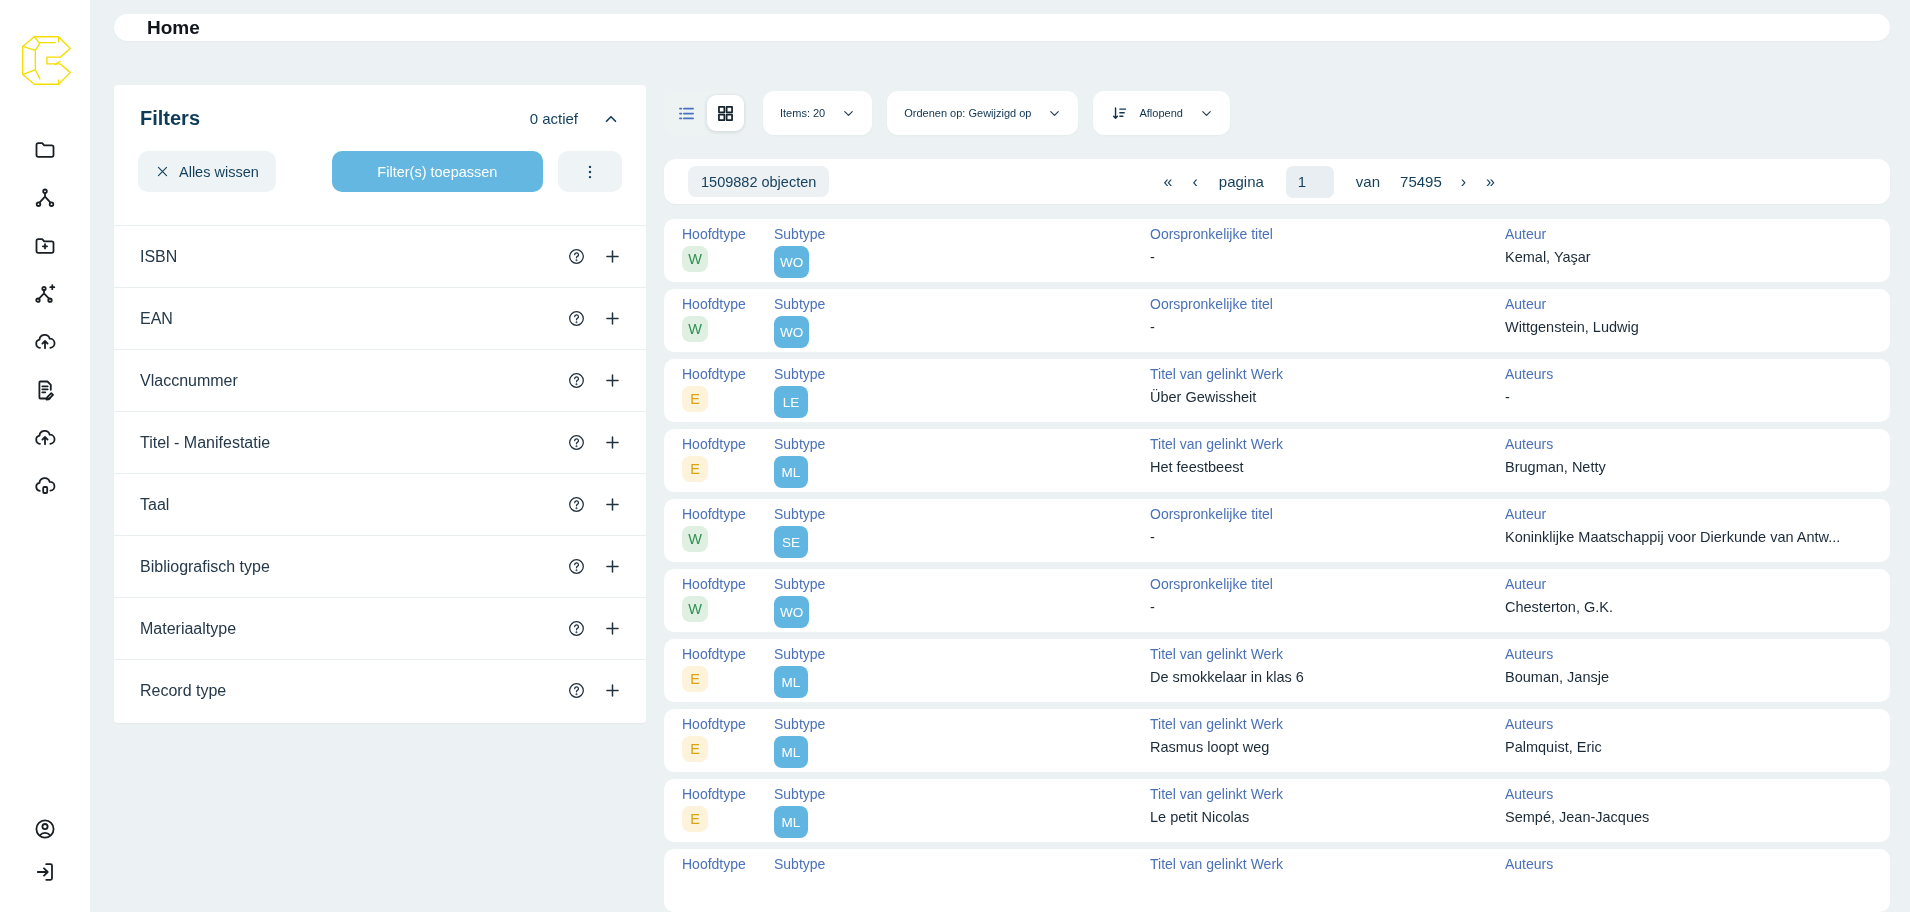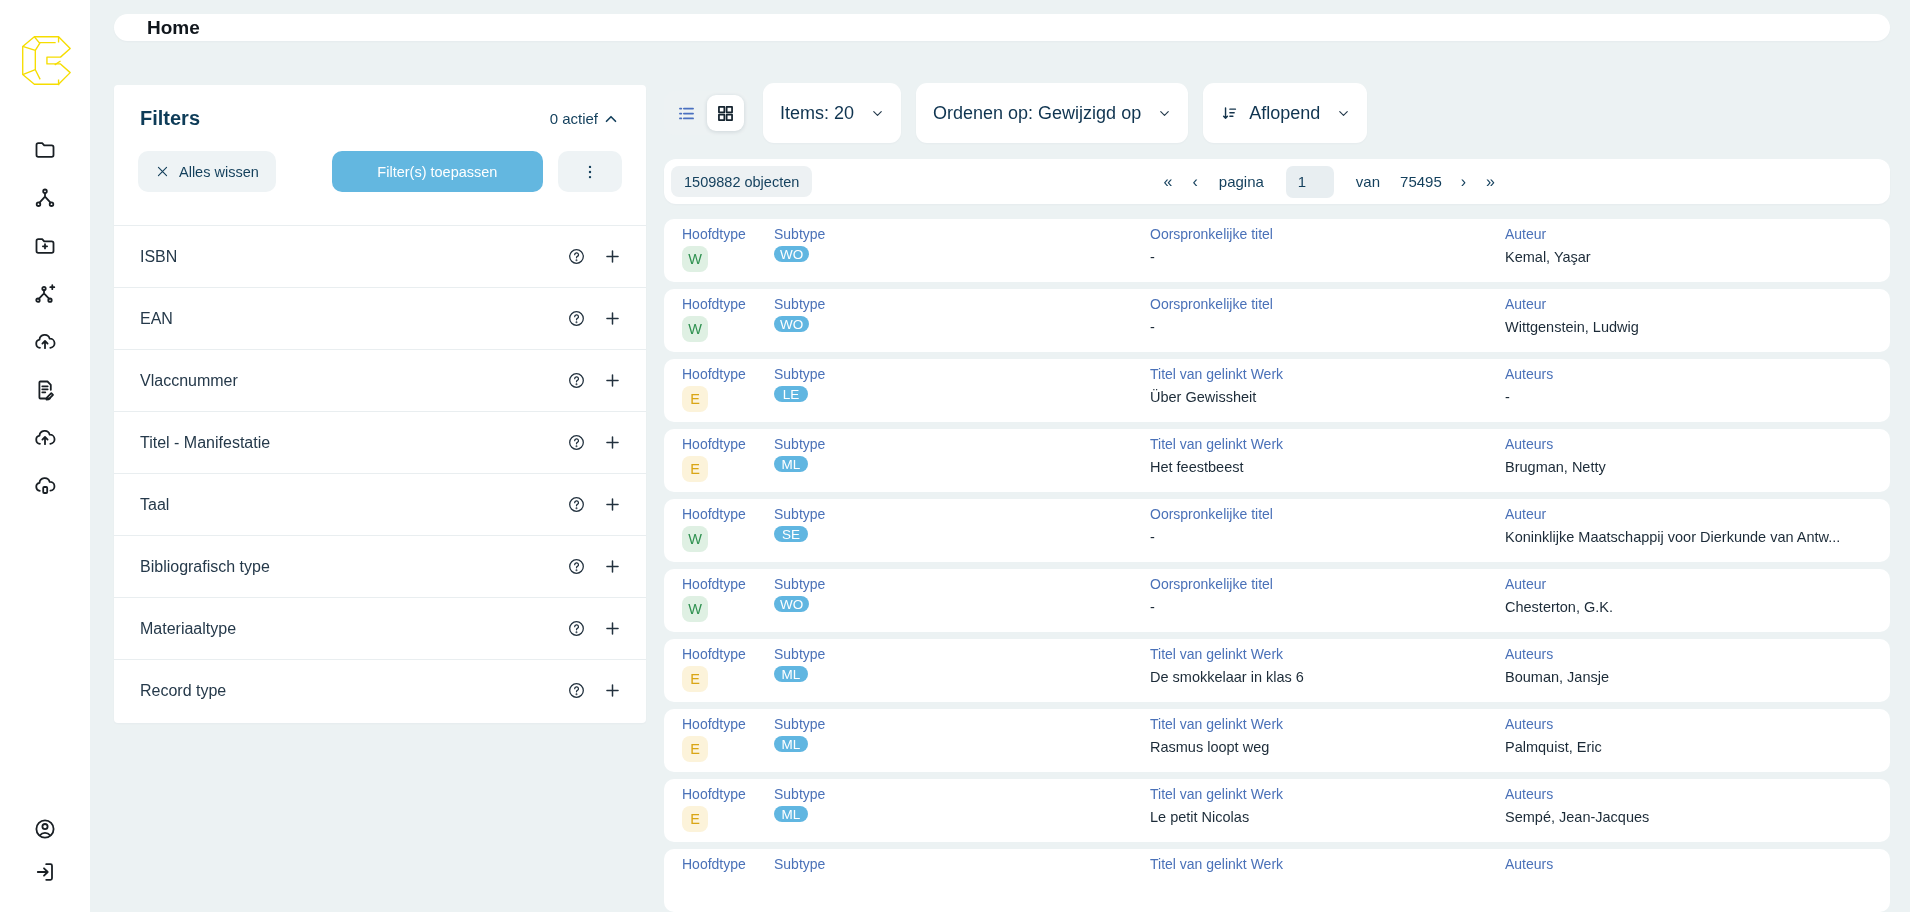--- a/index.html
+++ b/index.html
@@ -47,21 +47,21 @@
     display:flex;align-items:center;justify-content:center;color:#fff;}
   .search-btn .ic{width:22px;height:22px;}
   .search-btn .ic svg{stroke-width:2;}
 
   .content{display:flex;gap:18px;margin-top:44px;align-items:flex-start;}
 
   
   .filters-panel{width:532px;min-width:532px;background:#fff;border-radius:4px;box-shadow:0 1px 2px rgba(16,42,67,.03);padding-bottom:2px;}
   .filters-head{display:flex;align-items:center;padding:22px 26px 0 26px;}
   .filters-title{font-size:20px;font-weight:700;color:#0e3c58;}
-  .filters-head-right{margin-left:auto;display:flex;align-items:center;gap:4px;justify-content:center;}
+  .filters-head-right{margin-left:auto;display:flex;align-items:center;gap:24px;justify-content:center;}
   .active-count{font-size:15px;color:#123f5c;}
   .collapse-btn{width:18px;height:18px;color:#123f5c;cursor:pointer;}
   .collapse-btn svg{stroke-width:2.2;}
   .filters-actions{display:flex;gap:15px;padding:0 24px;margin-top:21px;}
   .btn{border:none;border-radius:10px;height:41px;font-size:14.5px;cursor:pointer;
        font-family:inherit;display:flex;align-items:center;justify-content:center;}
   .btn-clear{background:var(--chip-bg);color:#133f5b;gap:9px;padding:0 17px;}
   .btn-clear .ic{width:15px;height:15px;}
   .btn-apply{flex:1;background:var(--accent);color:#fff;font-size:14.5px;margin-left:41px;}
   .btn-kebab{width:64px;background:var(--chip-bg);color:#133f5b;}
@@ -77,47 +77,47 @@
 
   
   .results-col{flex:1;display:flex;flex-direction:column;}
   .toolbar{display:flex;align-items:center;gap:15px;margin-top:6px;height:44px;}
   .view-toggle{height:44px;background:#edf2f3;border-radius:11px;display:flex;align-items:center;padding:4px;gap:2px;}
   .view-btn{width:37px;height:36px;border-radius:9px;display:flex;align-items:center;justify-content:center;cursor:pointer;}
   .view-btn .ic{width:21px;height:21px;}
   .view-btn .ic svg{stroke-width:2;}
   .view-btn.list{color:#4a70c0;}
   .view-btn.grid{background:#fff;color:#15242f;box-shadow:0 1px 4px rgba(16,42,67,.14);}
-  .dd{height:60px;background:#fff;border-radius:11px;display:flex;align-items:center;gap:16px;
-      padding:0 16px 0 17px;font-size:18px;color:#0f3450;cursor:pointer;box-shadow:0 1px 2px rgba(16,42,67,.03);}
+  .dd{height:44px;background:#fff;border-radius:11px;display:flex;align-items:center;gap:16px;
+      padding:0 16px 0 17px;font-size:11px;color:#0f3450;cursor:pointer;box-shadow:0 1px 2px rgba(16,42,67,.03);}
   .dd .chev{width:15px;height:15px;color:#22384a;}
   .dd .sort-ic{width:19px;height:19px;color:#15344c;margin-right:-6px;}
   .pagination-card{margin-top:24px;height:45px;background:#fff;border-radius:12px;
-    display:flex;align-items:center;padding:0 0 0 7px;box-shadow:0 1px 2px rgba(16,42,67,.03);}
+    display:flex;align-items:center;padding:0 0 0 24px;box-shadow:0 1px 2px rgba(16,42,67,.03);}
   .obj-badge{background:#edf1f3;border-radius:8px;height:31px;display:flex;align-items:center;
     padding:0 13px;font-size:14.5px;color:#16425f;}
   .pager{margin-left:auto;display:flex;align-items:center;gap:10px;font-size:15px;color:#133f5c;margin-right:390px;}
   .pg-arrow{font-size:16px;padding:0 5px;cursor:pointer;color:#133f5c;user-select:none;}
   .pg-word{padding:0 6px;}
   .pg-input{width:48px;height:32px;border:none;border-radius:7px;background:#e8eef1;
     text-align:left;padding-left:12px;font-size:15px;color:#133f5c;font-family:inherit;margin:0 6px;}
   .pg-total{padding:0 4px;}
 
   .rows{margin-top:15px;display:flex;flex-direction:column;gap:7px;}
   .result-row{position:relative;height:63px;background:#fff;border-radius:10px;cursor:pointer;}
   .cell{position:absolute;top:7px;}
   .cell .cell-label{font-size:14px;color:var(--link);cursor:pointer;}
   .cell .cell-value{margin-top:7px;font-size:14.5px;color:var(--ink);white-space:nowrap;overflow:hidden;max-width:370px;}
   .c1{left:18px;} .c2{left:110px;} .c3{left:486px;} .c4{left:841px;}
   .badge{display:inline-flex;align-items:center;justify-content:center;border-radius:8px;margin-top:4px;
     font-weight:400;}
   .badge-main{width:26px;height:26px;font-size:14.5px;}
   .badge-green{background:var(--green-bg);color:var(--green-tx);}
   .badge-yellow{background:var(--yellow-bg);color:var(--yellow-tx);}
-  .badge-sub{min-width:34px;height:14px;padding:8px 6px;background:var(--blue-badge);color:#fff;font-size:13.5px;}
+  .badge-sub{min-width:34px;height:14px;padding:16px 6px;background:var(--blue-badge);color:#fff;font-size:13.5px;}
 </style>
 </head>
 <body>
 
 <aside class="sidebar">
   <div class="logo">
     <svg viewBox="0 0 64 60">
       <path d="M21 5h25l12 12-10 9H34v7h14l10 9-12 12H21L9 44V15L21 5z"></path>
       <path d="M21 5l5 6h17M9 15l13 4M22 19v20M9 44l13-5M46 5v6M48 30l-6 4M46 55v-6M27 11l-5 8M27 49l-5-10"></path>
     </svg>

